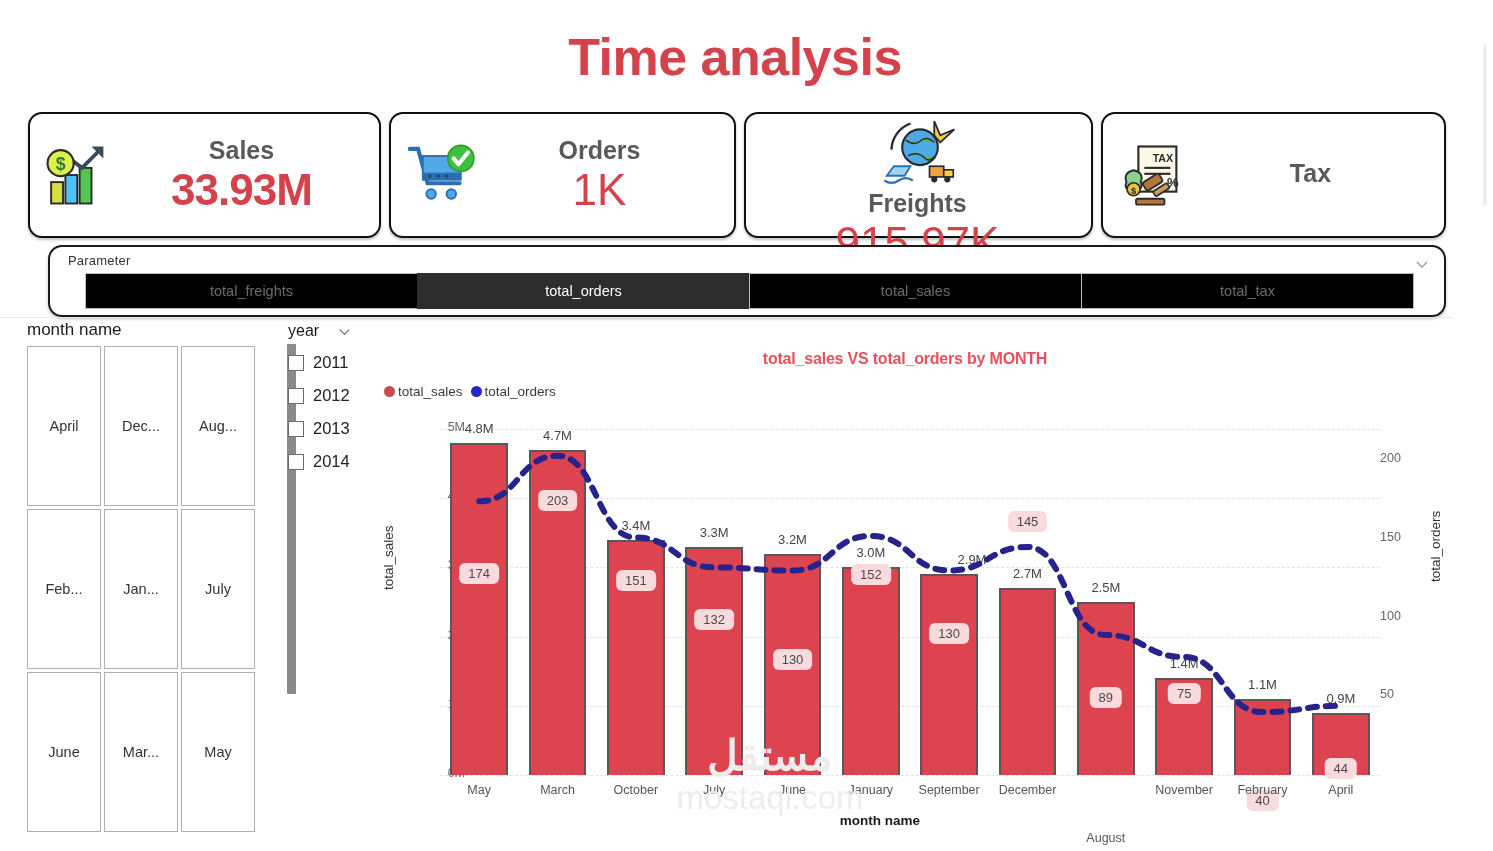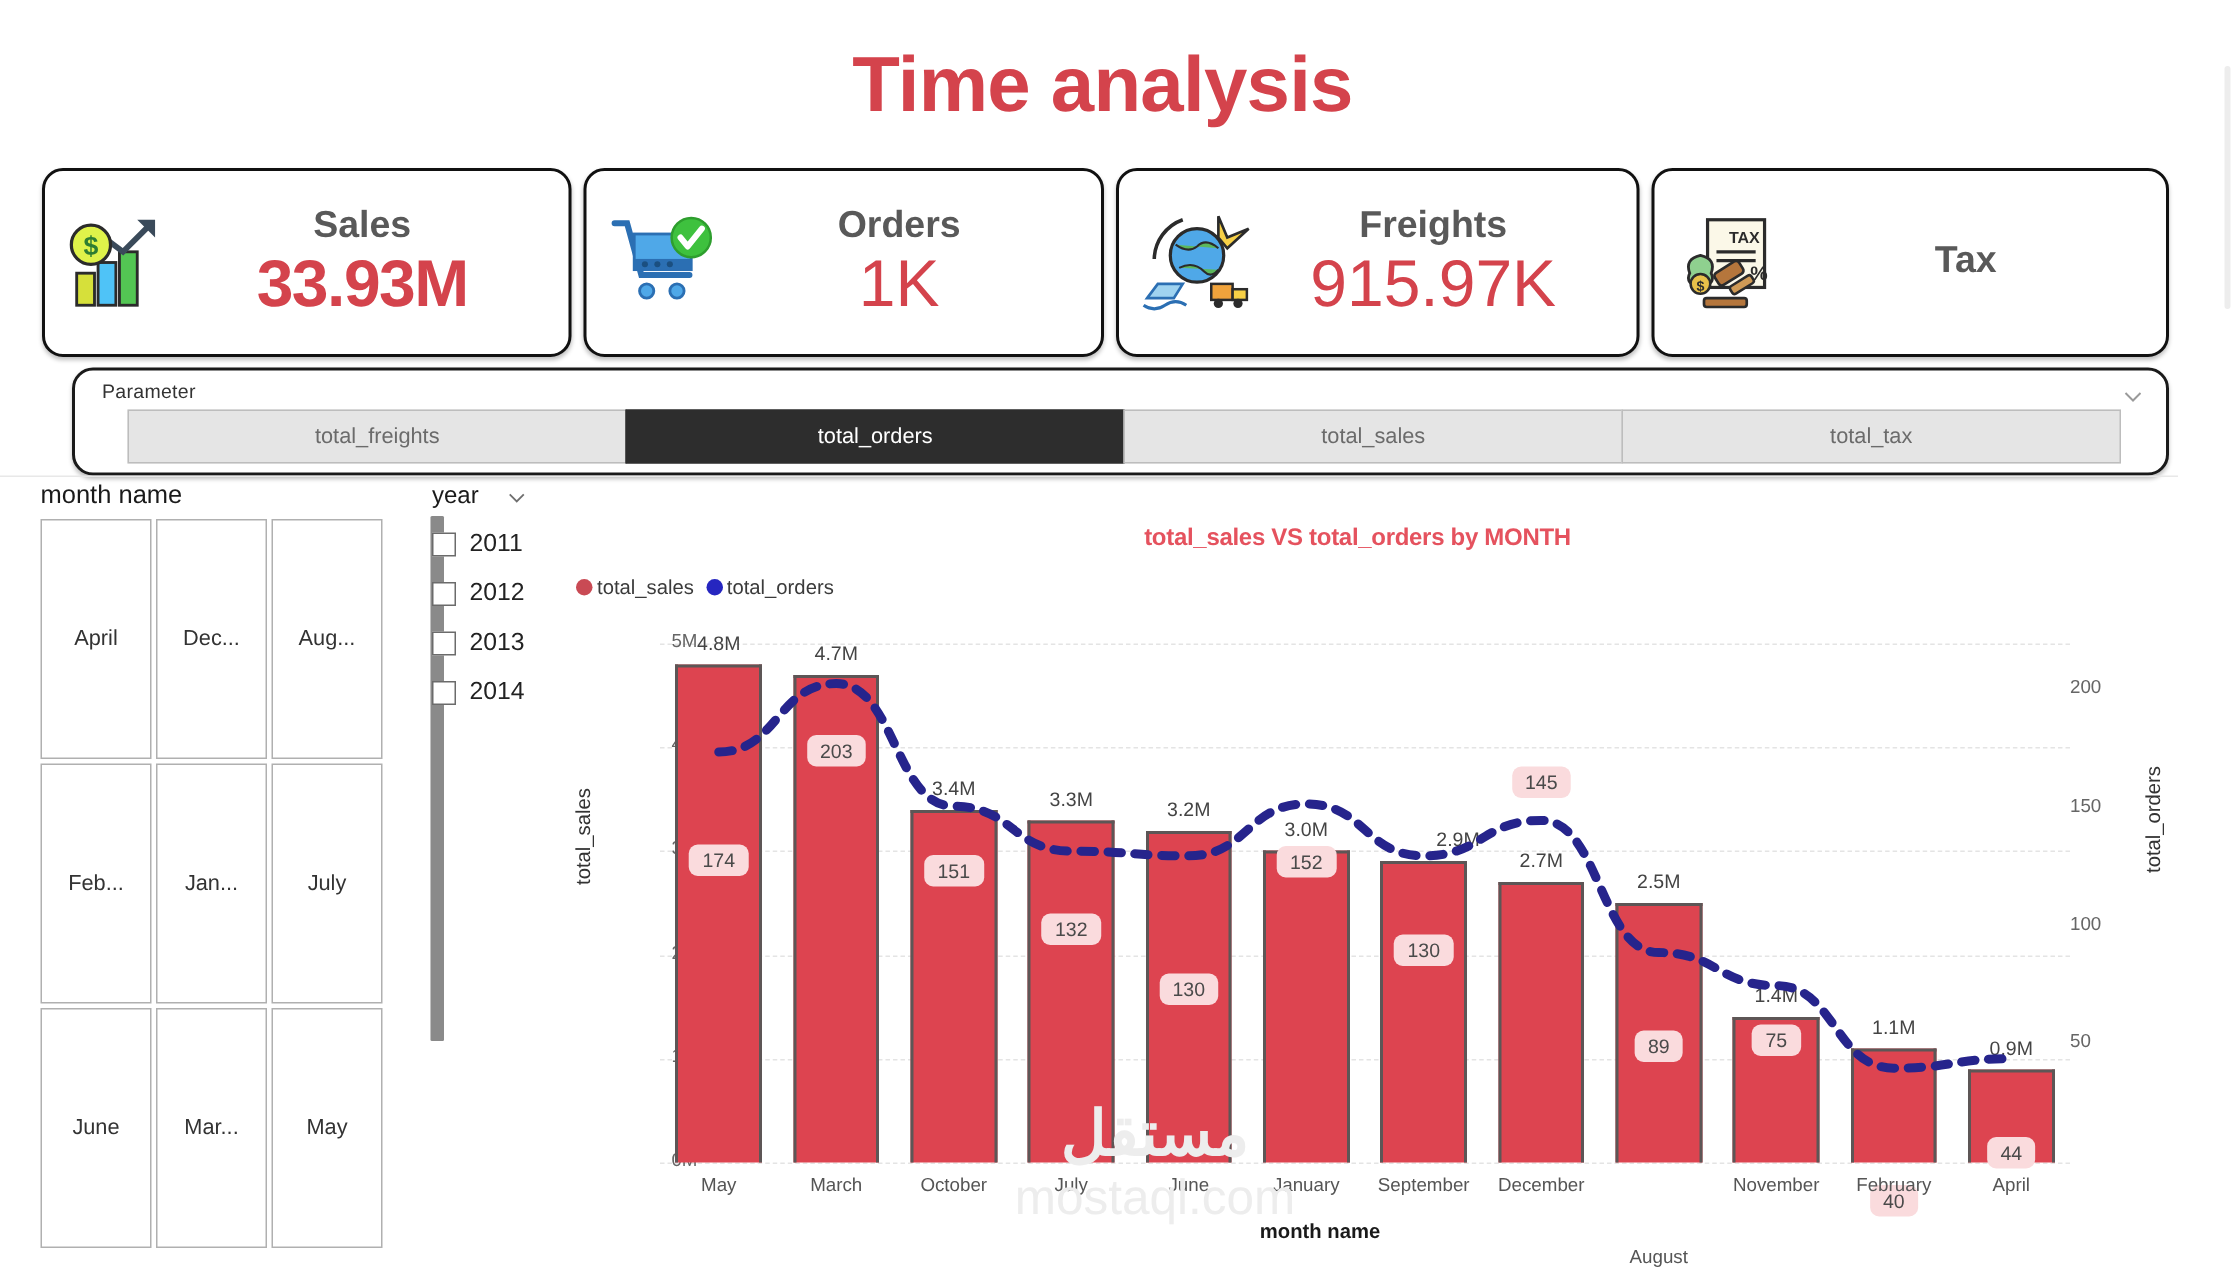--- a/index.html
+++ b/index.html
@@ -32,21 +32,21 @@
     background: #ffffff;
     border: 2.5px solid #111111;
     border-radius: 14px;
     display: flex; align-items: center;
     padding: 0 10px 0 14px;
     position: relative;
     box-shadow: 0 2px 3px rgba(0,0,0,0.25);
   }
   .kpi-card.k-sales   { width: 356px; }
   .kpi-card.k-orders  { width: 350px; }
-  .kpi-card.k-freight { width: 352px; }
+  .kpi-card.k-freight { width: 352px; flex-direction: column; }
   .kpi-card.k-tax     { width: 348px; }
   .kpi-icon { width: 76px; height: 76px; flex: 0 0 76px; }
   .kpi-text { flex: 1; text-align: center; padding-right: 6px; }
   .kpi-label {
     font-size: 25px; font-weight: bold; color: #595959;
     line-height: 1.1; margin-bottom: 2px;
   }
   .kpi-value {
     font-size: 44px; font-weight: bold; color: #d4434c;
     line-height: 1.05; letter-spacing: -1px;
@@ -67,21 +67,21 @@
     font-size: 13px; color: #333; letter-spacing: 0.2px;
   }
   #param-tiles {
     position: absolute; left: 35px; top: 26px;
     width: 1328px; height: 36px;
     display: flex;
   }
   .param-tile {
     flex: 1;
     border: 1px solid #bdbdbd;
-    background: #e5e5e5;
+    background: #000000;
     color: #6b6b6b;
     font-size: 14.5px;
     display: flex; align-items: center; justify-content: center;
     margin-right: -1px;
   }
   .param-tile.selected {
     background: #2d2d2d;
     color: #ffffff;
     border-color: #2d2d2d;
   }

